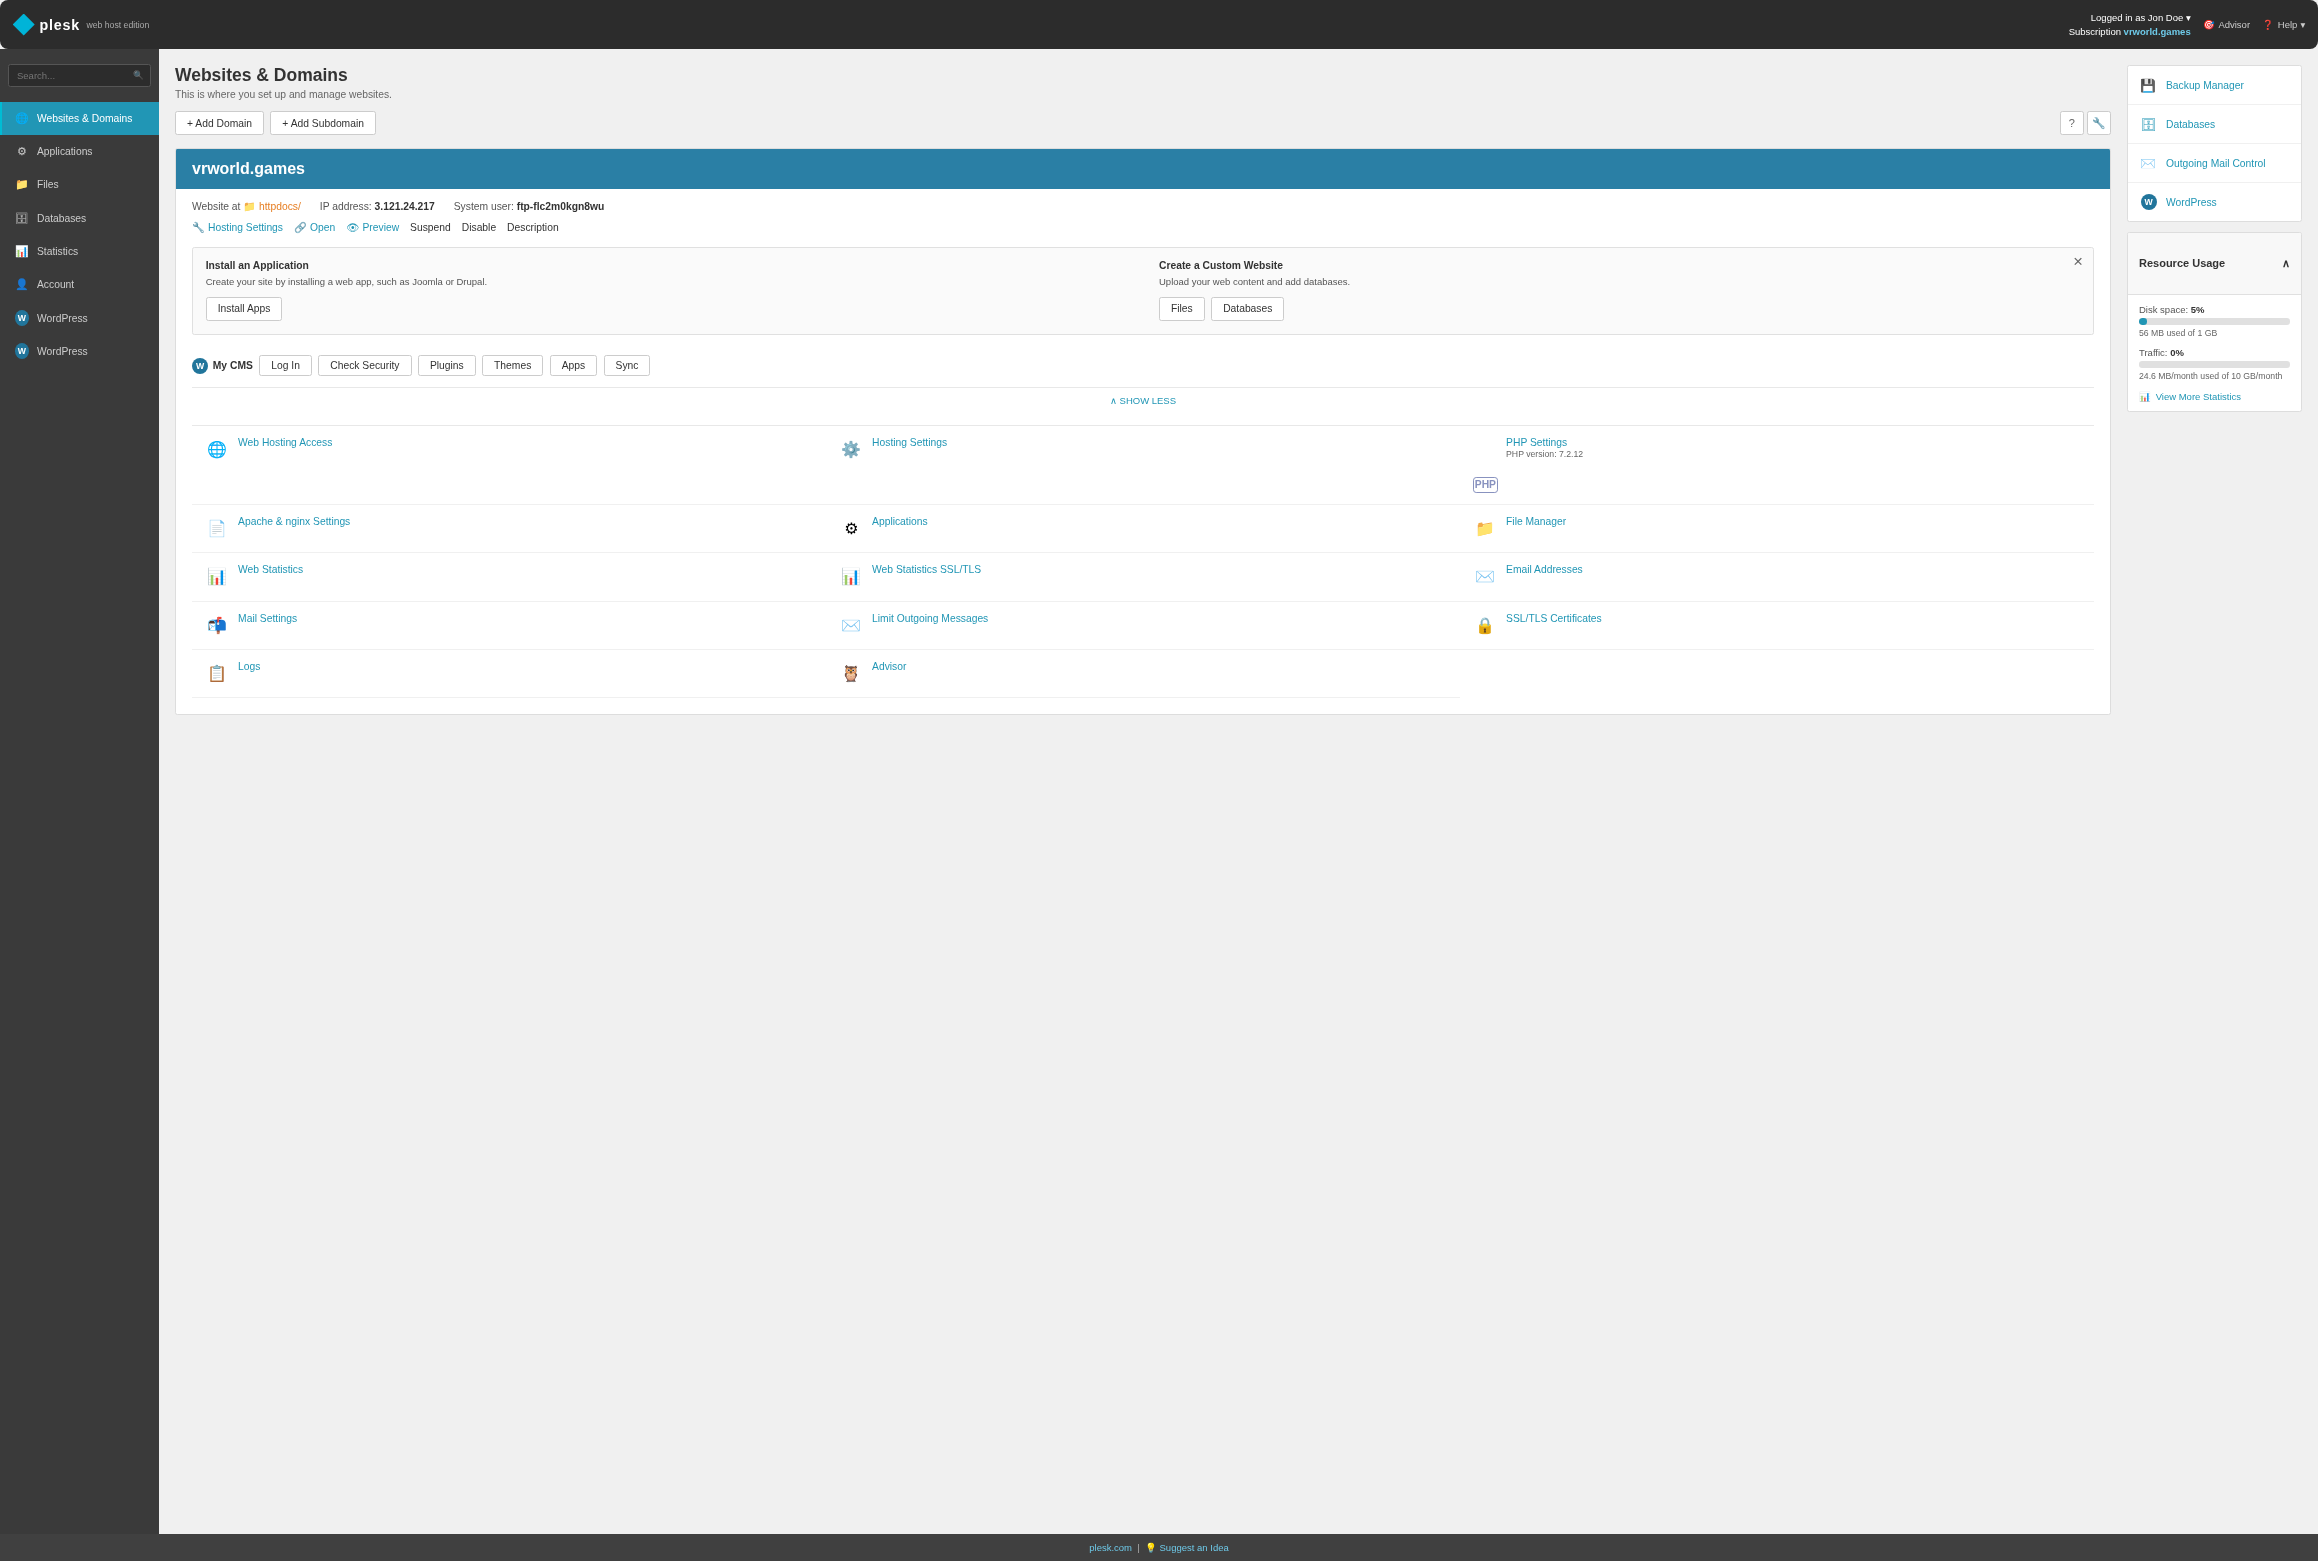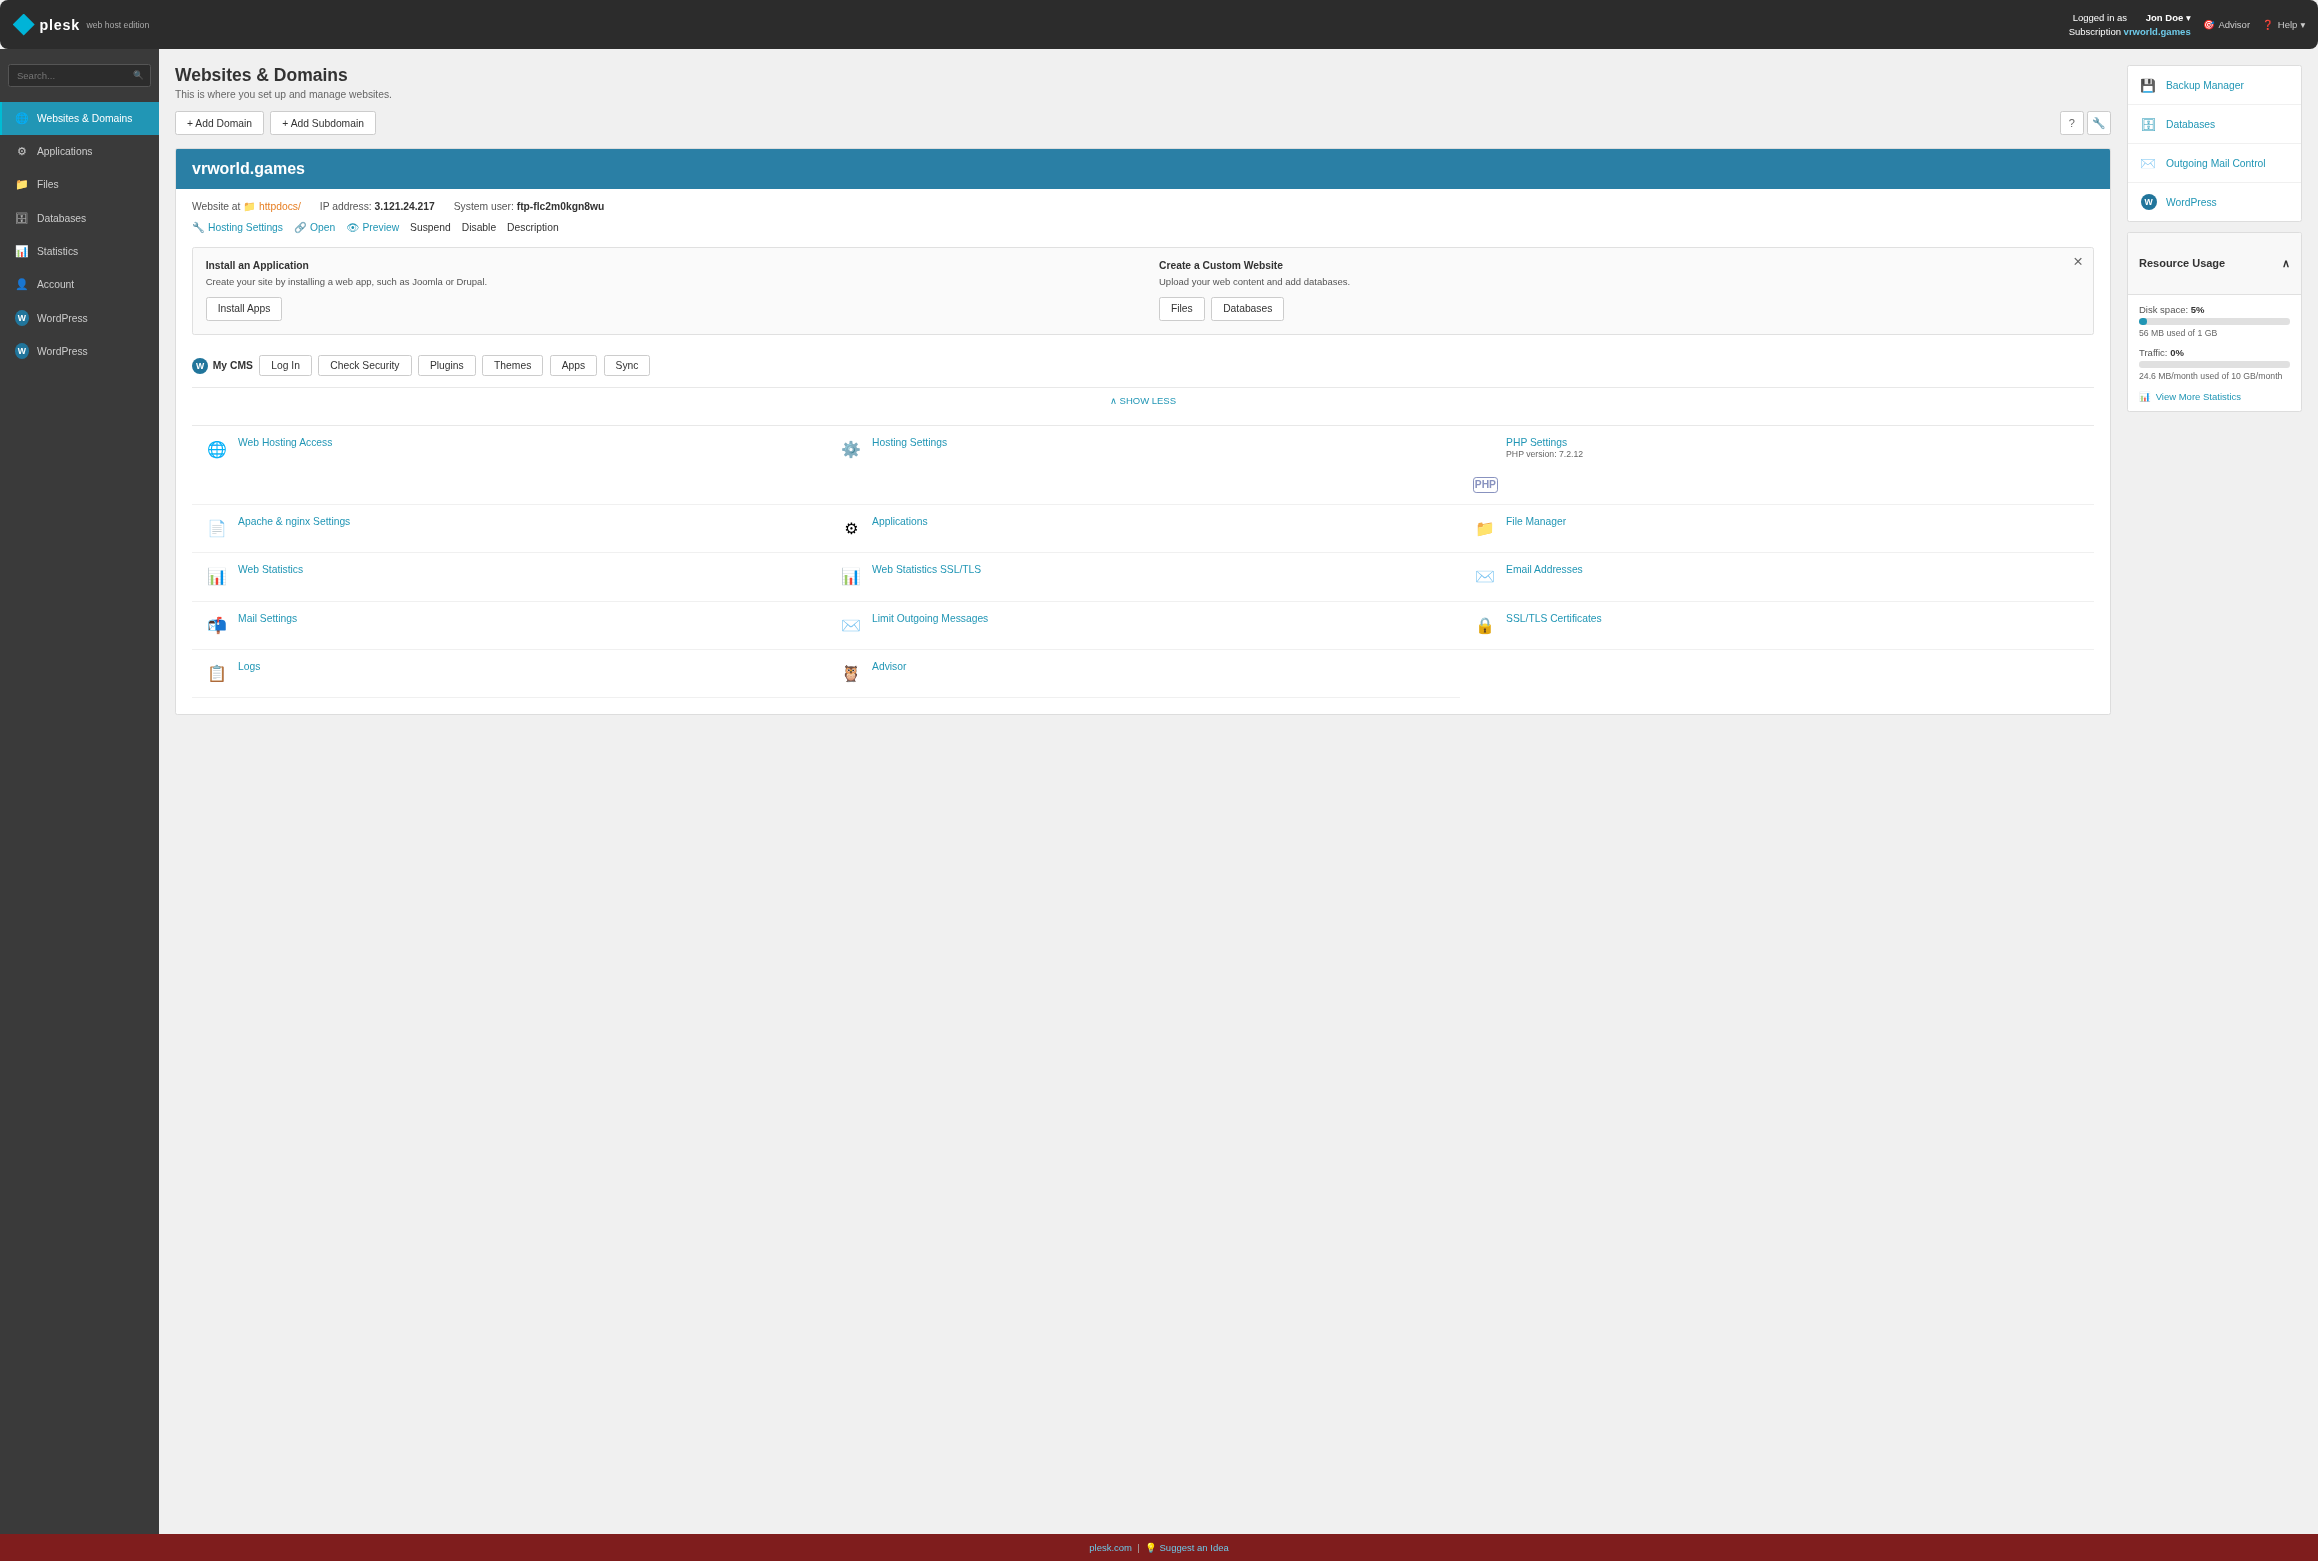--- a/index.html
+++ b/index.html
@@ -44,21 +44,21 @@
       font-size: 8.7px;
       margin-left: 1.6px;
     }
     .topnav-right {
       display: flex;
       align-items: center;
       gap: 12.7px;
       font-size: 9.5px;
     }
     .topnav-user { text-align: right; line-height: 1.4; }
-    .topnav-user .username { color: #fff; font-weight: bold; margin-left: 16px; }
+    .topnav-user .username { color: #fff; font-weight: normal; }
     .topnav-user .sub-domain { color: #6ec9e8; font-weight: bold; }
     .topnav-link {
       color: #ccc;
       cursor: pointer;
       display: flex;
       align-items: center;
       gap: 3.2px;
       font-size: 9.5px;
     }
 
@@ -421,21 +421,21 @@
       align-items: center;
       gap: 4.8px;
       color: #2196b5;
       font-size: 9.5px;
       cursor: pointer;
       margin-top: 6.4px;
     }
 
     
     .footer {
-      background: #7f1d1d;
+      background: #404040;
       color: #aaa;
       text-align: center;
       padding: 8px;
       font-size: 9.5px;
     }
     .footer a { color: #6ec9e8; text-decoration: none; }
 
     .wp-icon {
       width: 16px;
       height: 16px;

